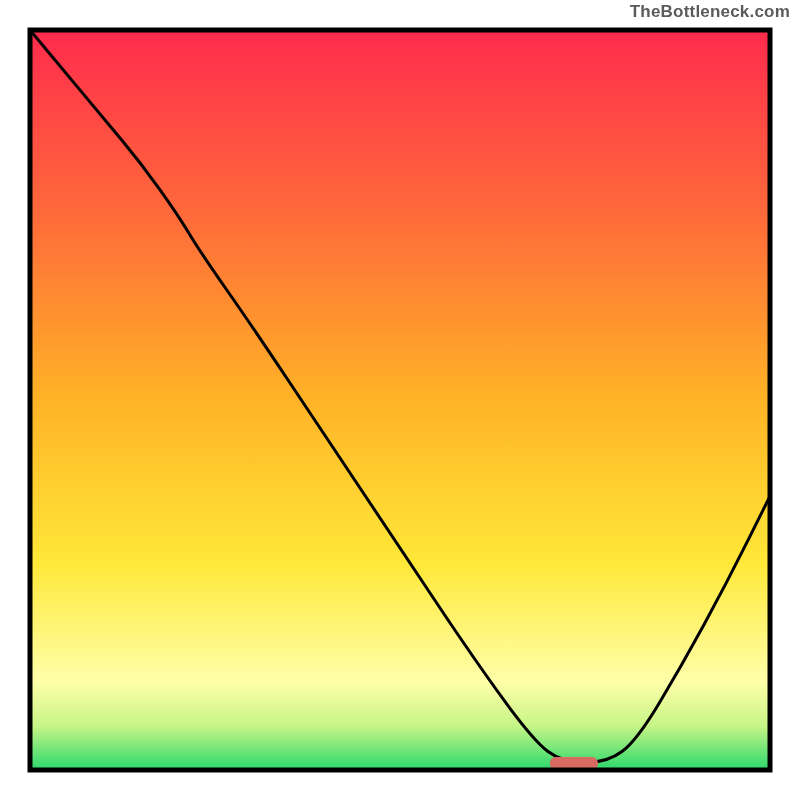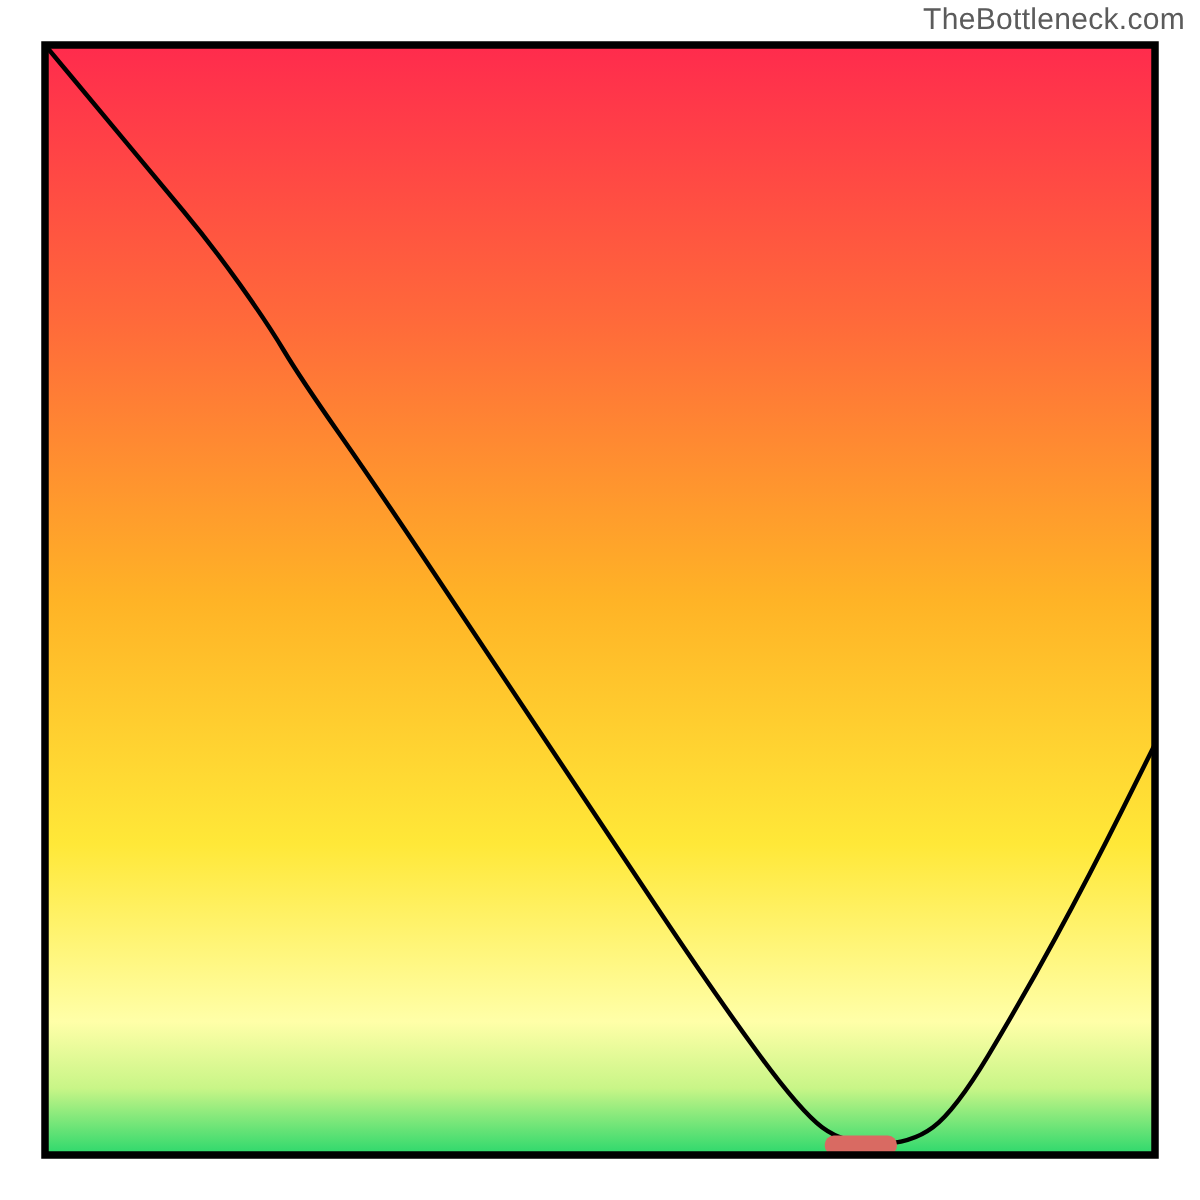--- a/index.html
+++ b/index.html
@@ -13,22 +13,22 @@
   .container {
     position: relative;
     width: 800px;
     height: 800px;
   }
   .watermark {
     position: absolute;
     top: 2px;
     right: 10px;
     color: #5b5b5b;
-    font-size: 20px;
-    font-weight: 400;
+    font-size: 17px;
+    font-weight: 700;
     letter-spacing: 0.2px;
     z-index: 4;
   }
   svg.plot {
     position: absolute;
     top: 0;
     left: 0;
   }
 </style>
 </head>

